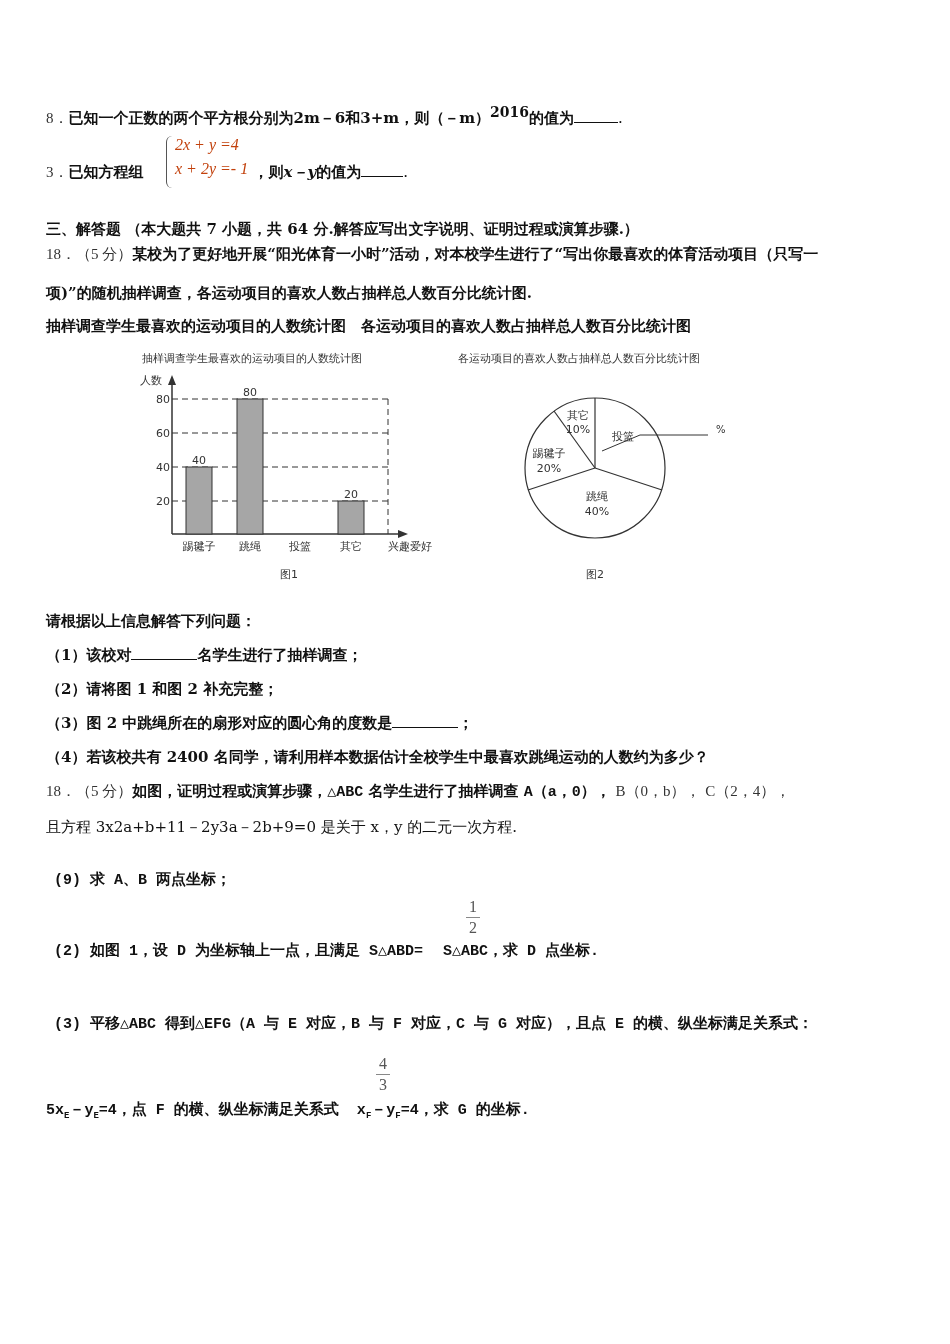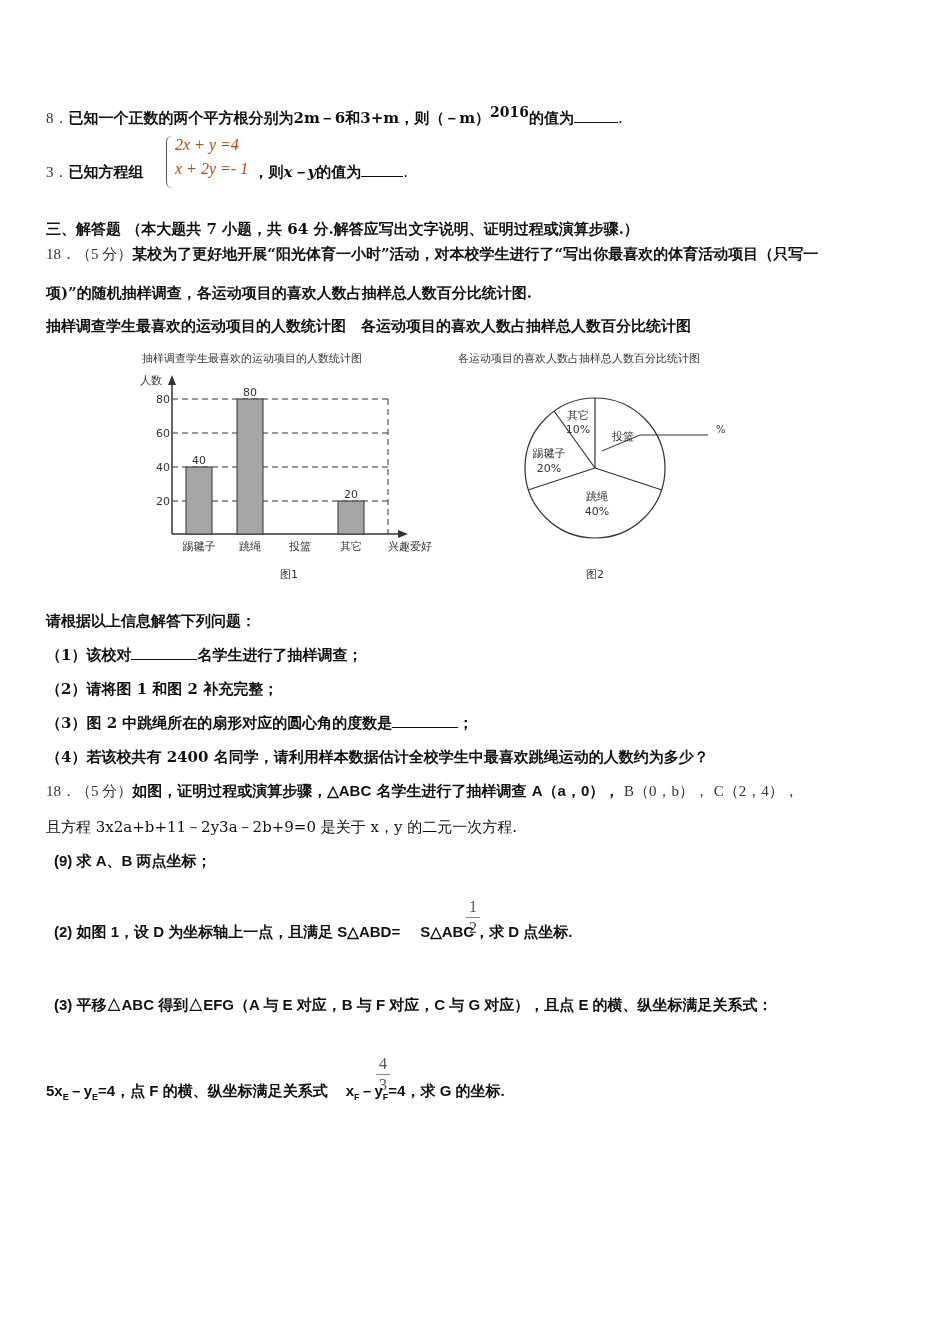--- a/index.html
+++ b/index.html
@@ -1,20 +1,20 @@
 <!DOCTYPE html>
 <html><head>
 <meta charset="utf-8">
 <style>
   html, body { margin: 0; padding: 0; background: #ffffff; }
   body { width: 950px; height: 1344px; position: relative; overflow: hidden;
          font-family: "DejaVu Serif", "Liberation Serif", serif; color: #111; }
   .line { position: absolute; left: 46px; font-size: 15px; white-space: nowrap; line-height: 20px; }
   .b { font-weight: bold; }
-  .ss { font-family: Liberation Sans, sans-serif; }
+  .ss { font-family: Liberation Mono, monospace; margin-top: 20px; }
   .num { font-family: "Liberation Serif", serif; color: #333; }
   .blank { display: inline-block; border-bottom: 1.5px solid #111; height: 14px; vertical-align: baseline; }
   sup.small { font-size: 14px; }
   .sys { position: absolute; font-family: "Liberation Serif", serif; font-style: italic; font-size: 16px; color: #c2410c; }
   .brace { position: absolute; border-left: 1.5px solid #555; border-radius: 6px 0 0 6px; }
   .frac { position: absolute; font-family: "Liberation Serif", serif; font-size: 16px; color: #555; text-align: center; width: 14px; }
   .frac .bar { border-top: 1px solid #888; margin: 1px 0; }
   svg text { font-family: "DejaVu Sans", sans-serif; }
   sub { font-size: 9px; }
 </style>

